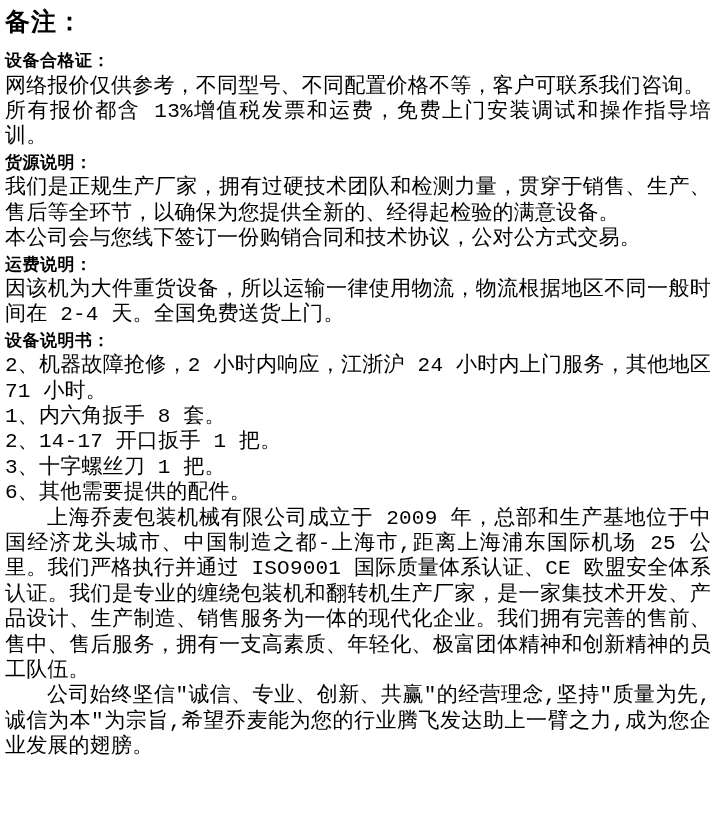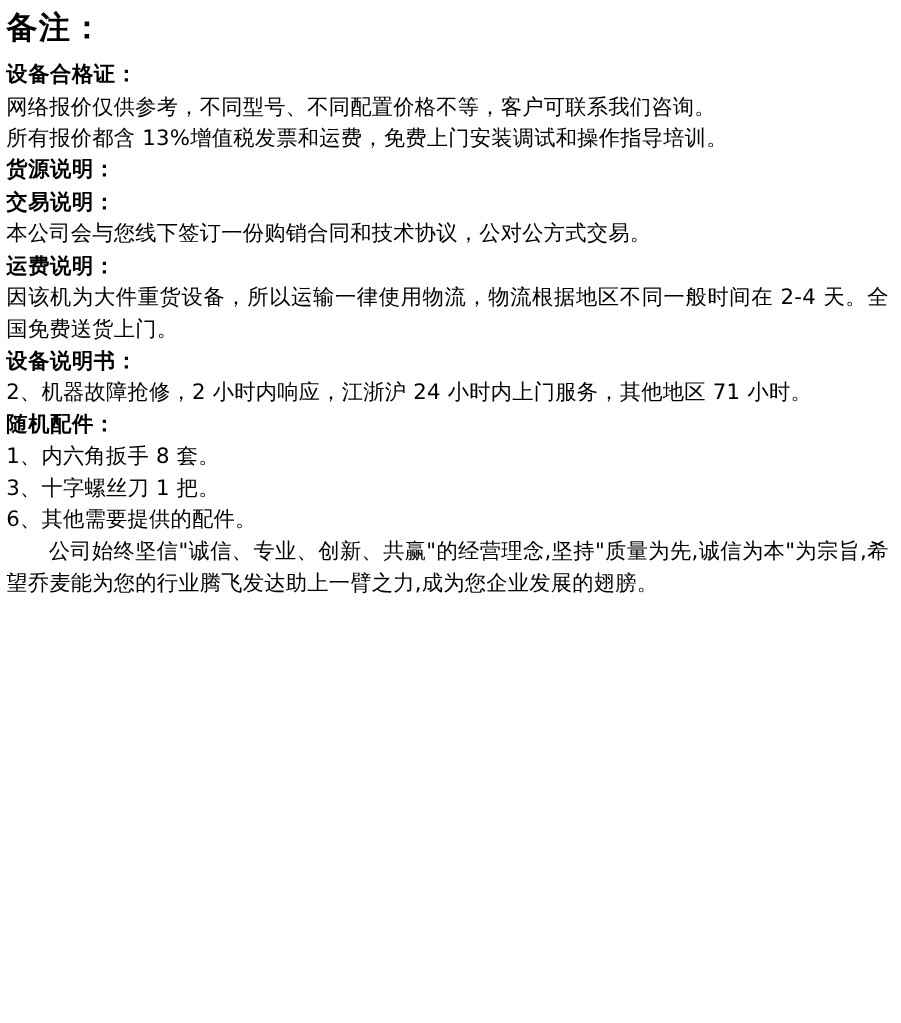--- a/index.html
+++ b/index.html
@@ -26,47 +26,49 @@
     letter-spacing: 1px;
   }
   .section-heading {
     font-size: 17px;
     font-weight: bold;
     margin: 0;
     line-height: 25.4px;
     letter-spacing: 0.5px;
   }
   .section-paragraph {
-    font-size: 17px;
+    font-size: 21px;
     font-weight: normal;
     margin: 0;
     line-height: 25.4px;
     text-align: justify;
     text-justify: inter-character;
     letter-spacing: 0.2px;
+    font-family: Liberation Mono, monospace;
   }
   .section-paragraph.indent {
     text-indent: 2em;
   }
 </style>
 </head>
 <body>
 
 <div class="doc">
   <h1 class="doc-title">备注：</h1>
   <div id="sections">
       <h2 class="section-heading">设备合格证：</h2>
       <p class="section-paragraph">网络报价仅供参考，不同型号、不同配置价格不等，客户可联系我们咨询。</p>
       <p class="section-paragraph">所有报价都含 13%增值税发票和运费，免费上门安装调试和操作指导培训。</p>
       <h2 class="section-heading">货源说明：</h2>
-      <h2 class="section-heading">交易说明：</h2>
+      <p class="section-paragraph">我们是正规生产厂家，拥有过硬技术团队和检测力量，贯穿于销售、生产、售后等全环节，以确保为您提供全新的、经得起检验的满意设备。</p>
       <p class="section-paragraph">本公司会与您线下签订一份购销合同和技术协议，公对公方式交易。</p>
       <h2 class="section-heading">运费说明：</h2>
       <p class="section-paragraph">因该机为大件重货设备，所以运输一律使用物流，物流根据地区不同一般时间在 2-4 天。全国免费送货上门。</p>
       <h2 class="section-heading">设备说明书：</h2>
       <p class="section-paragraph">2、机器故障抢修，2 小时内响应，江浙沪 24 小时内上门服务，其他地区 71 小时。</p>
-      <h2 class="section-heading">随机配件：</h2>
       <p class="section-paragraph">1、内六角扳手 8 套。</p>
+      <p class="section-paragraph">2、14-17 开口扳手 1 把。</p>
       <p class="section-paragraph">3、十字螺丝刀 1 把。</p>
       <p class="section-paragraph">6、其他需要提供的配件。</p>
+      <p class="section-paragraph indent">上海乔麦包装机械有限公司成立于 2009 年，总部和生产基地位于中国经济龙头城市、中国制造之都-上海市,距离上海浦东国际机场 25 公里。我们严格执行并通过 ISO9001 国际质量体系认证、CE 欧盟安全体系认证。我们是专业的缠绕包装机和翻转机生产厂家，是一家集技术开发、产品设计、生产制造、销售服务为一体的现代化企业。我们拥有完善的售前、售中、售后服务，拥有一支高素质、年轻化、极富团体精神和创新精神的员工队伍。</p>
       <p class="section-paragraph indent">公司始终坚信"诚信、专业、创新、共赢"的经营理念,坚持"质量为先,诚信为本"为宗旨,希望乔麦能为您的行业腾飞发达助上一臂之力,成为您企业发展的翅膀。</p>
     </div>
 </div>
 
 </body></html>

